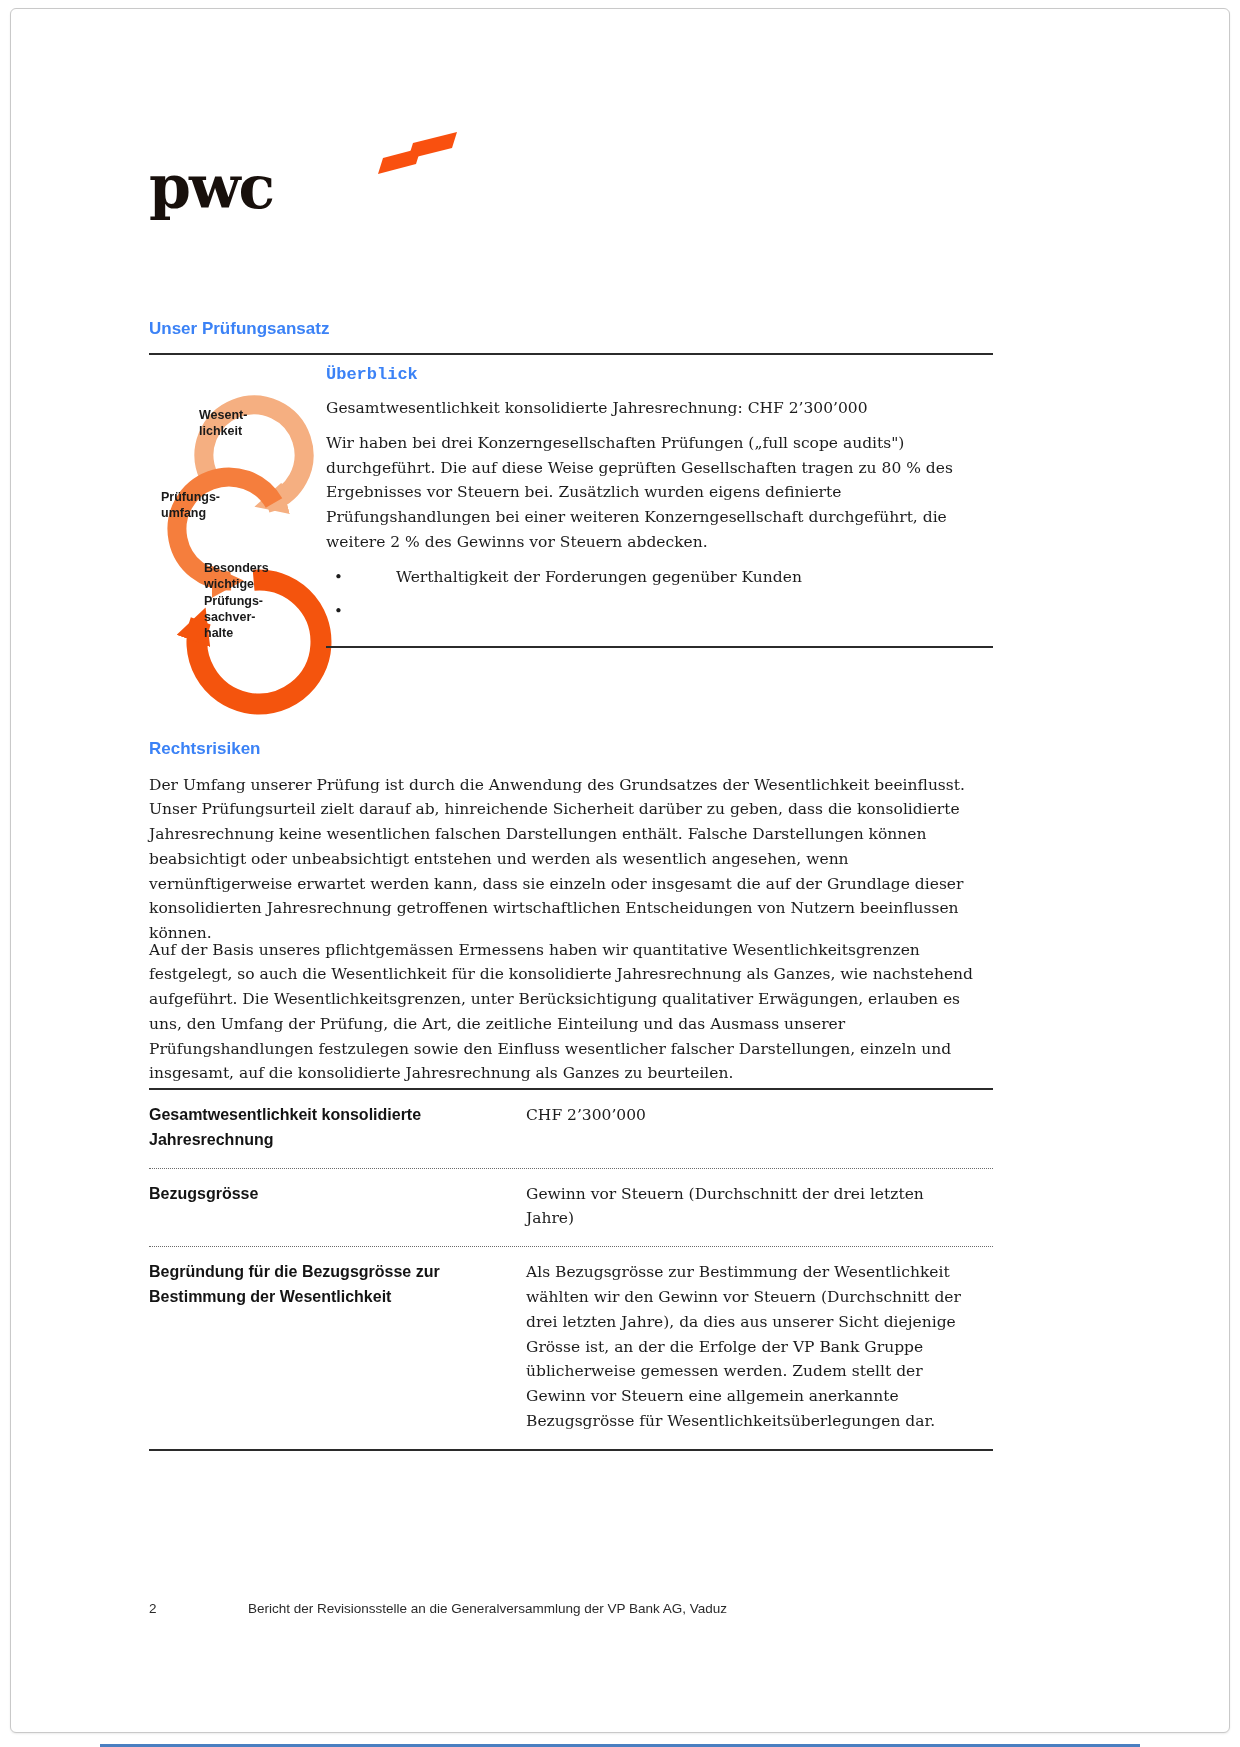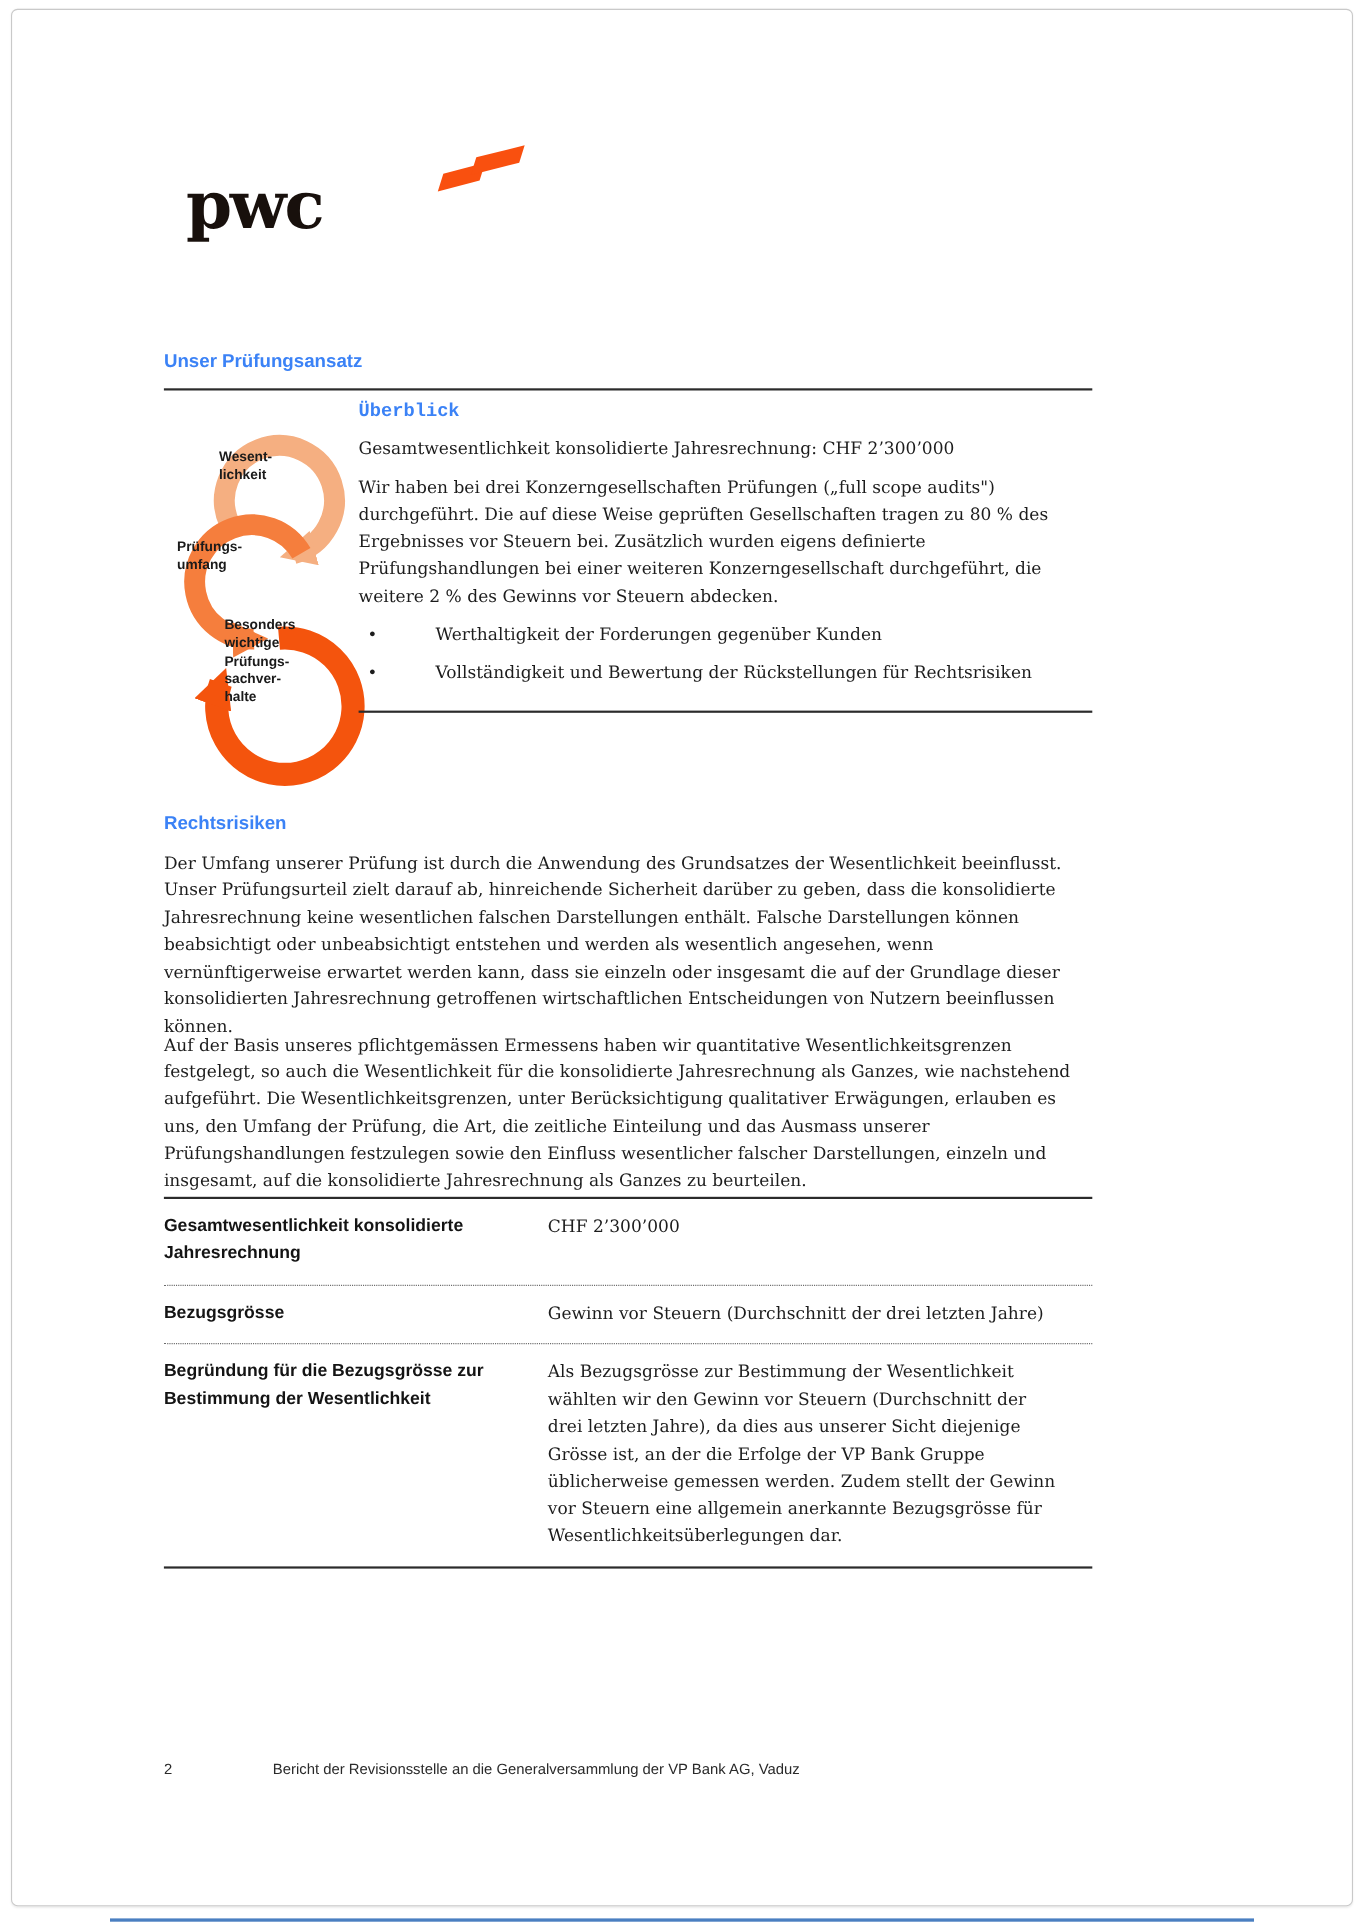--- a/index.html
+++ b/index.html
@@ -23,36 +23,36 @@
   .overview p{margin:0 0 10px 0;}
   .bullet-row{display:flex;margin:0 0 9px 0;}
   .bullet-dot{width:62px;flex:0 0 62px;padding-left:8px;font-size:15px;}
   
   .ring-label{position:absolute;font-weight:bold;
               font-size:12.5px;line-height:1.3;color:#1a1a1a;white-space:pre-line;
               font-family:"Liberation Sans",sans-serif;}
   
   .mat-table{border-top:2px solid #2b2b2b;border-bottom:2px solid #2b2b2b;}
   .mat-row{display:grid;grid-template-columns:349px 1fr;
-           border-top:1px dotted #6b6b6b;padding:13px 0 15px 0;}
+           border-top:1px dotted #6b6b6b;padding:13px 0 15px 0;gap:28px;}
   .mat-row:first-child{border-top:none;}
   .mat-label{font-weight:bold;font-size:16px;line-height:1.55;
              padding-right:30px;color:#141414;}
   .mat-value{padding-right:18px;}
   
   .footer{font-size:13.5px;color:#2a2a2a;}
   .next-page-edge{position:absolute;left:100px;top:1744px;width:1040px;height:3px;
                   background:#4a7fc1;}
 </style>
 </head>
 <body>
 
 <div class="page">
 
-  <div class="abs" style="left:138px;top:122px;width:200px;height:95px;margin-left:20px;">
+  <div class="abs" style="left:138px;top:122px;width:200px;height:95px;">
     <div class="logo-text abs" style="left:0;top:26px;">pwc</div>
     <svg class="abs" style="left:222px;top:0px;" width="90" height="44" viewBox="0 0 90 44">
       <polygon points="12,27 50,17 45,33 7,43" fill="#F9500F"></polygon>
       <polygon points="42,12 86,1 81,17 37,28" fill="#F9500F"></polygon>
     </svg>
   </div>
 
   <div class="abs h-sans" style="left:138px;top:310px;">Unser Prüfungsansatz</div>
   <div class="abs rule" style="left:138px;top:344px;width:844px;"></div>
 
@@ -87,21 +87,20 @@
   <div class="abs overview" style="left:315px;top:356px;width:668px;">
     <div class="h-sans" style="margin-bottom:12px;font-family:Liberation Mono, monospace;">Überblick</div>
     <p class="serif">Gesamtwesentlichkeit konsolidierte Jahresrechnung: CHF 2’300’000</p>
     <p class="serif">Wir haben bei drei Konzerngesellschaften Prüfungen („full scope audits") durchgeführt. Die auf diese Weise geprüften Gesellschaften tragen zu 80 % des Ergebnisses vor Steuern bei. Zusätzlich wurden eigens definierte Prüfungshandlungen bei einer weiteren Konzerngesellschaft durchgeführt, die weitere 2 % des Gewinns vor Steuern abdecken.</p>
     <div class="bullet-row">
       <span class="bullet-dot serif">•</span>
       <span class="serif">Werthaltigkeit der Forderungen gegenüber Kunden</span>
     </div>
     <div class="bullet-row">
       <span class="bullet-dot serif">•</span>
-      <span class="serif">Vollständigkeit und Bewertung der Rückstellungen für Rechtsrisiken</span>
     </div>
   </div>
   <div class="abs rule" style="left:315px;top:637px;width:667px;"></div>
 
   <div class="abs h-sans" style="left:138px;top:730px;">Rechtsrisiken</div>
   <p class="abs serif" style="left:138px;top:748px;width:844px;">Der Umfang unserer Prüfung ist durch die Anwendung des Grundsatzes der Wesentlichkeit beeinflusst. Unser Prüfungsurteil zielt darauf ab, hinreichende Sicherheit darüber zu geben, dass die konsolidierte Jahresrechnung keine wesentlichen falschen Darstellungen enthält. Falsche Darstellungen können beabsichtigt oder unbeabsichtigt entstehen und werden als wesentlich angesehen, wenn vernünftigerweise erwartet werden kann, dass sie einzeln oder insgesamt die auf der Grundlage dieser konsolidierten Jahresrechnung getroffenen wirtschaftlichen Entscheidungen von Nutzern beeinflussen können.</p>
   <p class="abs serif" style="left:138px;top:913px;width:844px;">Auf der Basis unseres pflichtgemässen Ermessens haben wir quantitative Wesentlichkeitsgrenzen festgelegt, so auch die Wesentlichkeit für die konsolidierte Jahresrechnung als Ganzes, wie nachstehend aufgeführt. Die Wesentlichkeitsgrenzen, unter Berücksichtigung qualitativer Erwägungen, erlauben es uns, den Umfang der Prüfung, die Art, die zeitliche Einteilung und das Ausmass unserer Prüfungshandlungen festzulegen sowie den Einfluss wesentlicher falscher Darstellungen, einzeln und insgesamt, auf die konsolidierte Jahresrechnung als Ganzes zu beurteilen.</p>
 
   <div class="abs mat-table" style="left:138px;top:1079px;width:844px;">
     <div class="mat-row">

